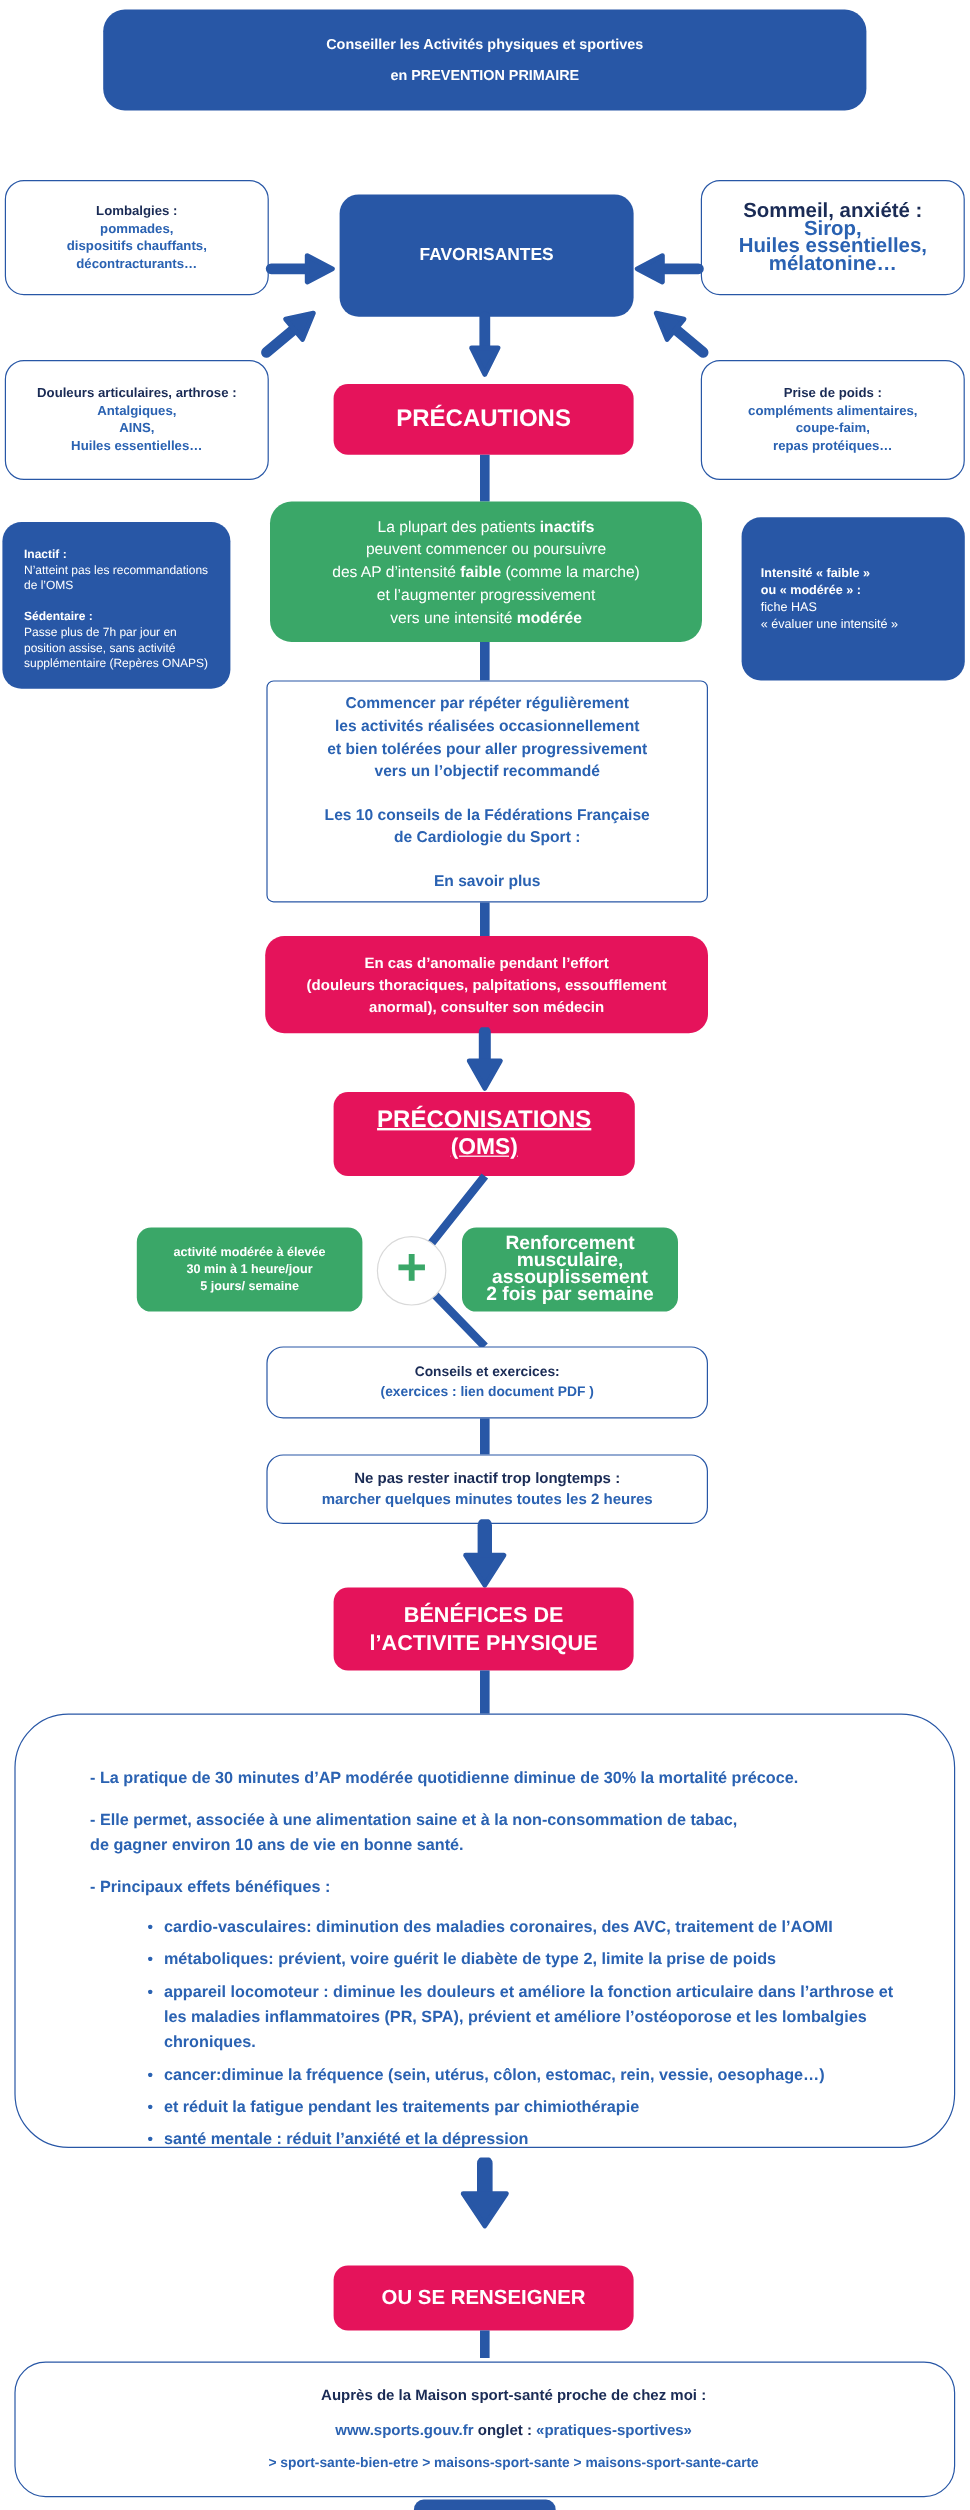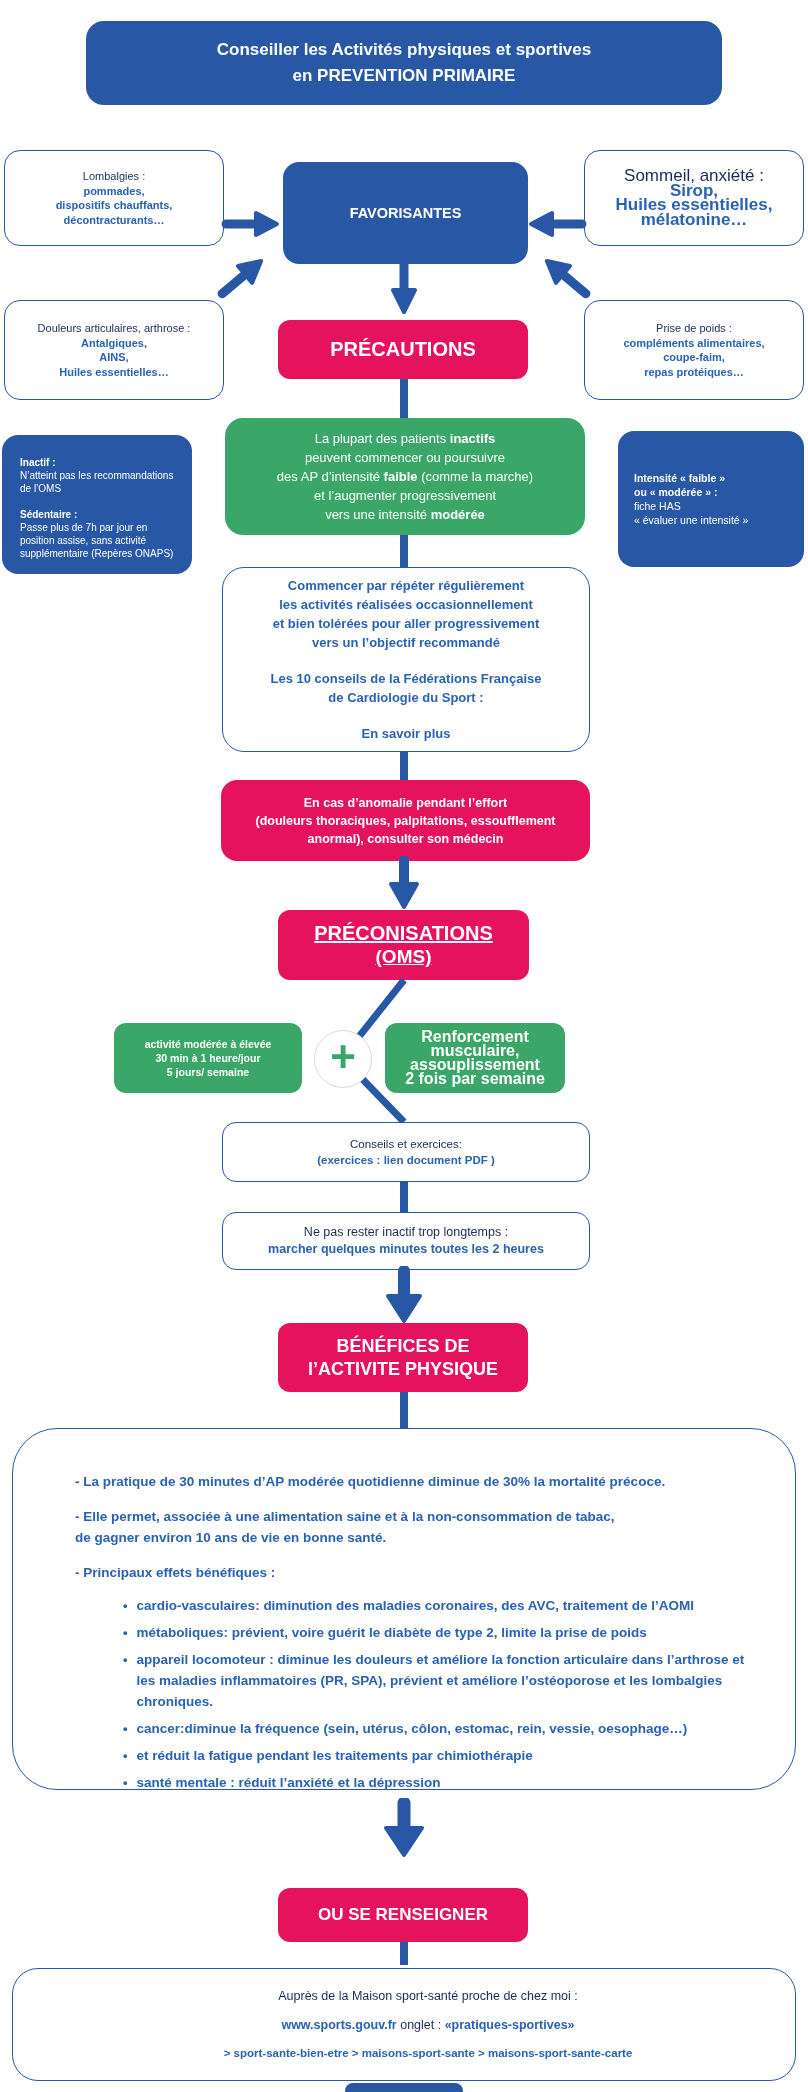--- a/index.html
+++ b/index.html
@@ -4,41 +4,41 @@
 <style>
   html,body{margin:0;padding:0;background:#fff;}
   .page{position:relative;width:808px;height:2092px;background:#fff;overflow:hidden;
         font-family:"Liberation Sans","DejaVu Sans",sans-serif;}
   .box{position:absolute;box-sizing:border-box;display:flex;flex-direction:column;
        align-items:center;justify-content:center;text-align:center;}
   .blue{background:var(--blue);color:#fff;border-radius:16px;}
   .pink{background:var(--pink);color:#fff;border-radius:12px;}
   .greenbox{background:var(--green);color:#fff;border-radius:14px;}
   .outline{background:#fff;border:1.5px solid var(--blue);border-radius:16px;}
-  .h{color:var(--navy);font-weight:400;}
+  .h{color:var(--navy);font-weight:700;}
   .b{color:var(--text-blue);font-weight:700;}
   .vline{position:absolute;background:var(--blue);}
   .arrow{position:absolute;}
   .shaft{stroke:var(--blue);stroke-width:9;stroke-linecap:round;fill:none;}
   .head{fill:var(--blue);stroke:var(--blue);stroke-width:4;stroke-linejoin:round;}
   .bend{stroke:var(--blue);stroke-width:7;fill:none;stroke-linejoin:round;}
   .pluscircle{position:absolute;background:#fff;border:1px solid #d9d9d9;border-radius:50%;
        display:flex;align-items:center;justify-content:center;}
   .bullet{display:flex;align-items:flex-start;margin-bottom:6px;}
   .dot{color:var(--text-blue);font-size:13px;line-height:21px;margin-right:9px;font-weight:700;}
   .bb{color:var(--text-blue);font-weight:700;}
   .bn{color:var(--text-blue);font-weight:700;}
   .link{cursor:pointer;}
 </style>
 </head>
 <body>
 
 <div class="page">
 
-  <div class="box blue" style="left:86px;top:8px;width:636px;height:84px;border-radius:18px;font-size:17px;font-weight:700;line-height:26px;margin-top:13px;">
+  <div class="box blue" style="left:86px;top:8px;width:636px;height:84px;border-radius:18px;font-size:12px;font-weight:700;line-height:26px;">
     <div>Conseiller les Activités physiques et sportives</div>
     <div>en PREVENTION PRIMAIRE</div>
   </div>
 
   <div class="box outline" style="left:4px;top:150px;width:220px;height:96px;font-size:11px;line-height:14.5px;">
     <div class="h">Lombalgies :</div>
     <div class="b">pommades,</div>
     <div class="b">dispositifs chauffants,</div>
     <div class="b">décontracturants…</div>
   </div>
@@ -119,21 +119,21 @@
 
   <div class="box blue" style="left:618px;top:431px;width:186px;height:136px;align-items:flex-start;text-align:left;font-size:10.5px;line-height:14px;padding:14px 10px 14px 16px;">
     <div style="font-weight:700;">Intensité « faible »</div>
     <div style="font-weight:700;">ou « modérée » :</div>
     <div>fiche HAS</div>
     <div>« évaluer une intensité »</div>
   </div>
 
   <div class="vline" style="left:400px;top:535px;width:8px;height:32px;"></div>
 
-  <div class="box outline" style="left:222px;top:567px;width:368px;height:185px;border-radius:22px;font-size:13px;line-height:19px;">
+  <div class="box outline" style="left:222px;top:567px;width:368px;height:185px;border-radius:6px;font-size:13px;line-height:19px;">
     <div class="b">Commencer par répéter régulièrement</div>
     <div class="b">les activités réalisées occasionnellement</div>
     <div class="b">et bien tolérées pour aller progressivement</div>
     <div class="b">vers un l’objectif recommandé</div>
     <div style="height:17px;"></div>
     <div class="b">Les 10 conseils de la Fédérations Française</div>
     <div class="b">de Cardiologie du Sport :</div>
     <div style="height:17px;"></div>
     <div class="b link">En savoir plus</div>
   </div>

